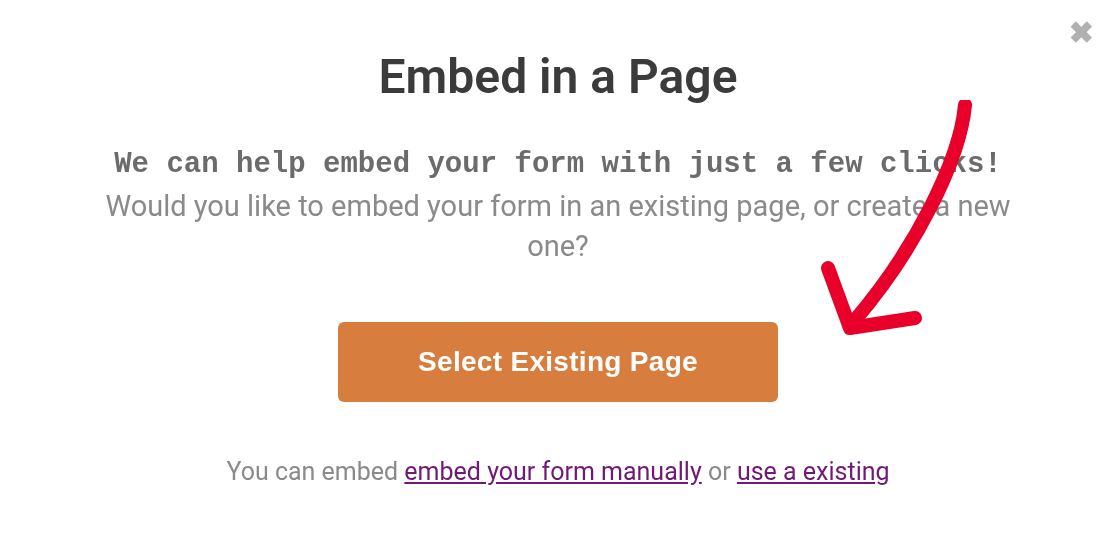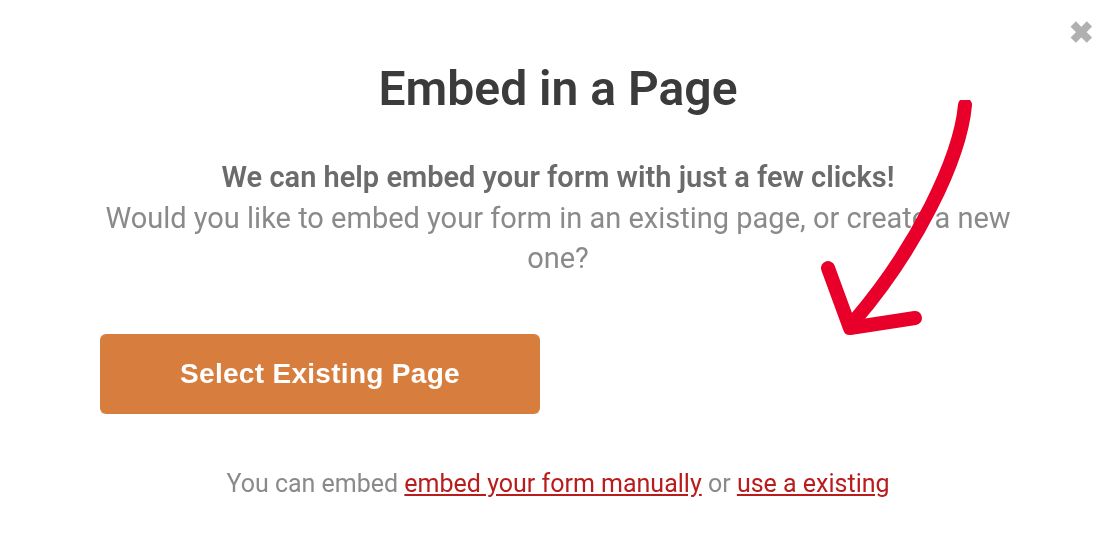--- a/index.html
+++ b/index.html
@@ -20,45 +20,47 @@
       top: 18px;
       right: 22px;
       cursor: pointer;
       color: #b0b0b0;
       font-size: 30px;
       line-height: 1;
       font-weight: bold;
     }
     .container {
       width: 100%;
-      padding: 60px 100px 40px 100px;
+      padding: 48px 100px 40px 100px;
       text-align: center;
     }
     .title {
       font-size: 48px;
       font-weight: 600;
       color: #3b3b3b;
       margin-bottom: 40px;
     }
     .lead {
       font-size: 29px;
       font-weight: 600;
       color: #6b6b6b;
       line-height: 1.4;
+      font-family: Liberation Mono, monospace;
     }
     .sub {
       font-size: 29px;
       font-weight: 400;
       color: #8a8a8a;
       line-height: 1.4;
       margin-bottom: 55px;
     }
     .button-row {
       display: flex;
       gap: 30px;
+      justify-content: center;
       margin-bottom: 55px;
     }
     .btn {
       flex: 1;
       max-width: 440px;
       background: #d77e3e;
       color: #ffffff;
       font-size: 28px;
       font-weight: 600;
       padding: 24px 0;
@@ -67,21 +69,21 @@
       cursor: pointer;
       letter-spacing: 0.3px;
     }
     .footer-text {
       font-size: 25px;
       color: #8a8a8a;
     }
     .footer-text .link {
       text-decoration: underline;
       cursor: pointer;
-      color: #b91c1c;
+      color: #701a75;
     }
     .arrow-annotation {
       position: absolute;
       top: 100px;
       left: 810px;
       width: 220px;
       height: 260px;
       pointer-events: none;
     }
   </style>

